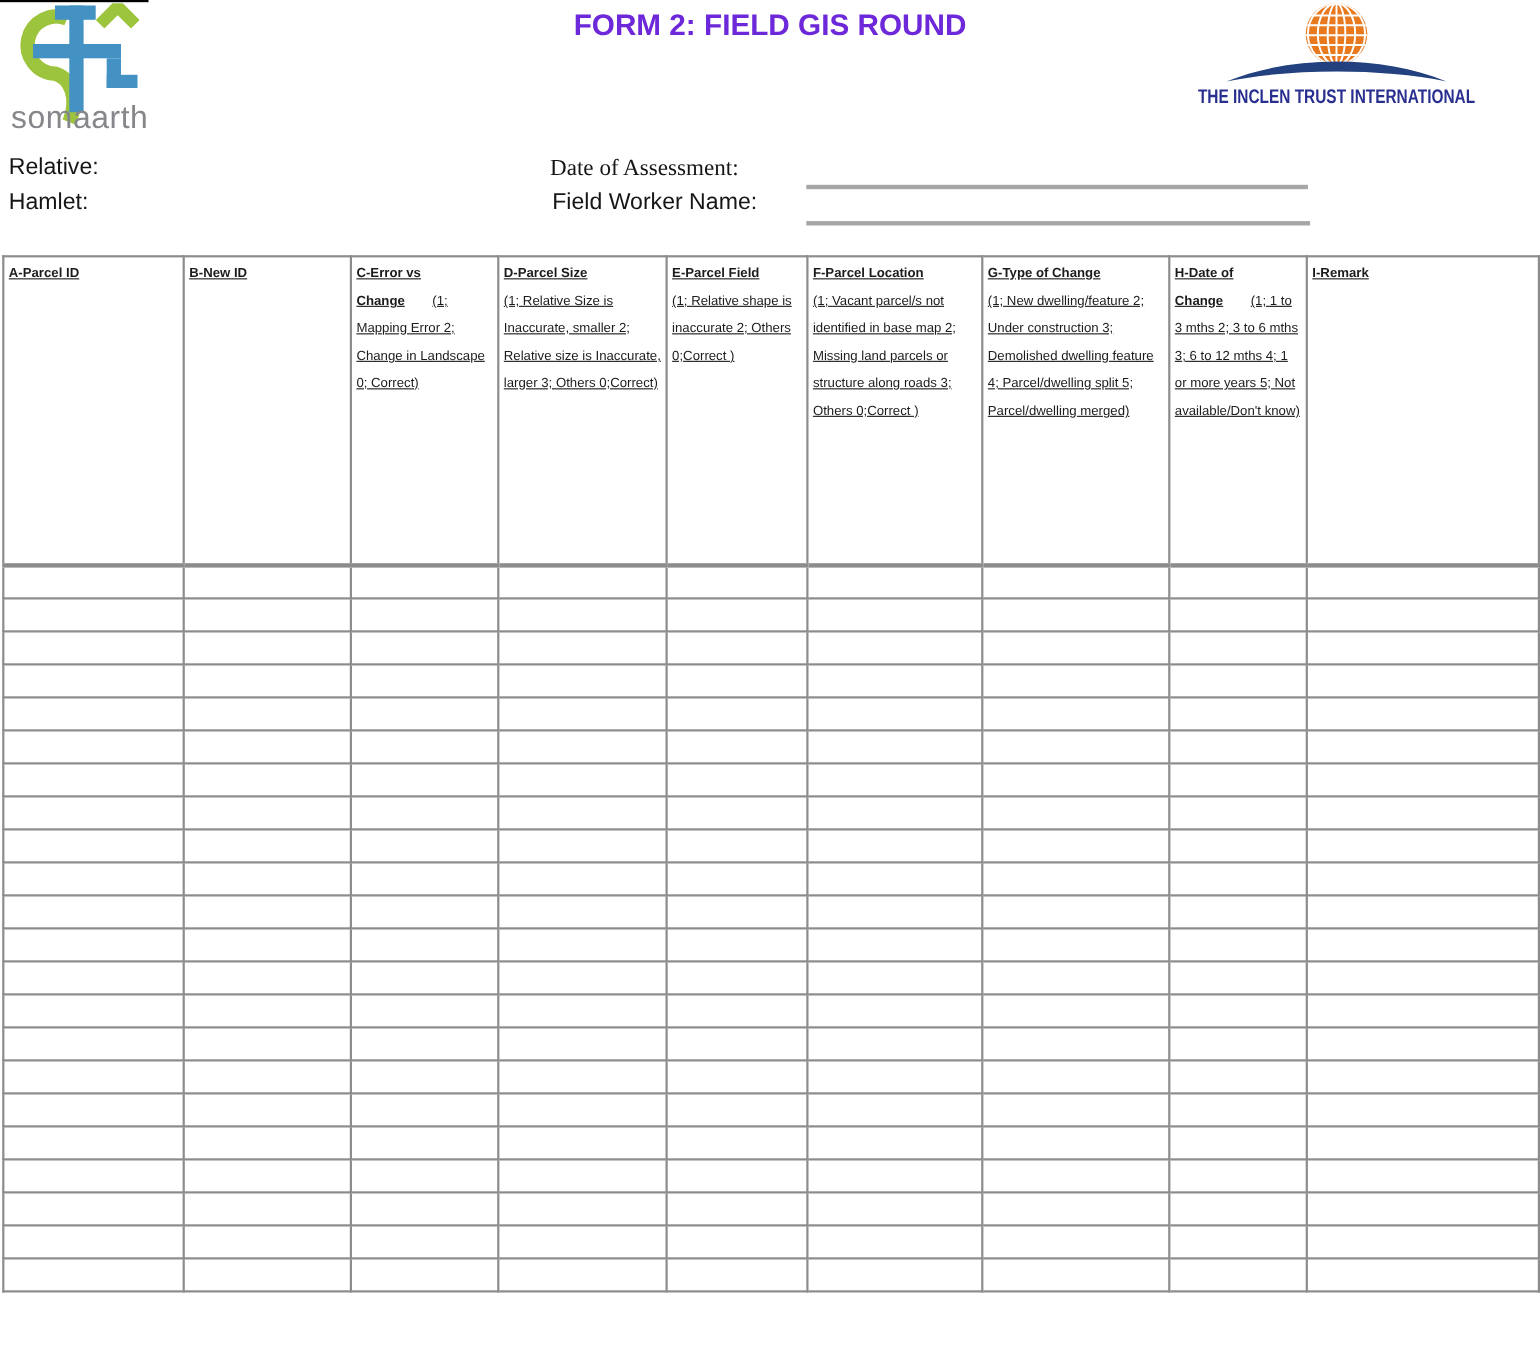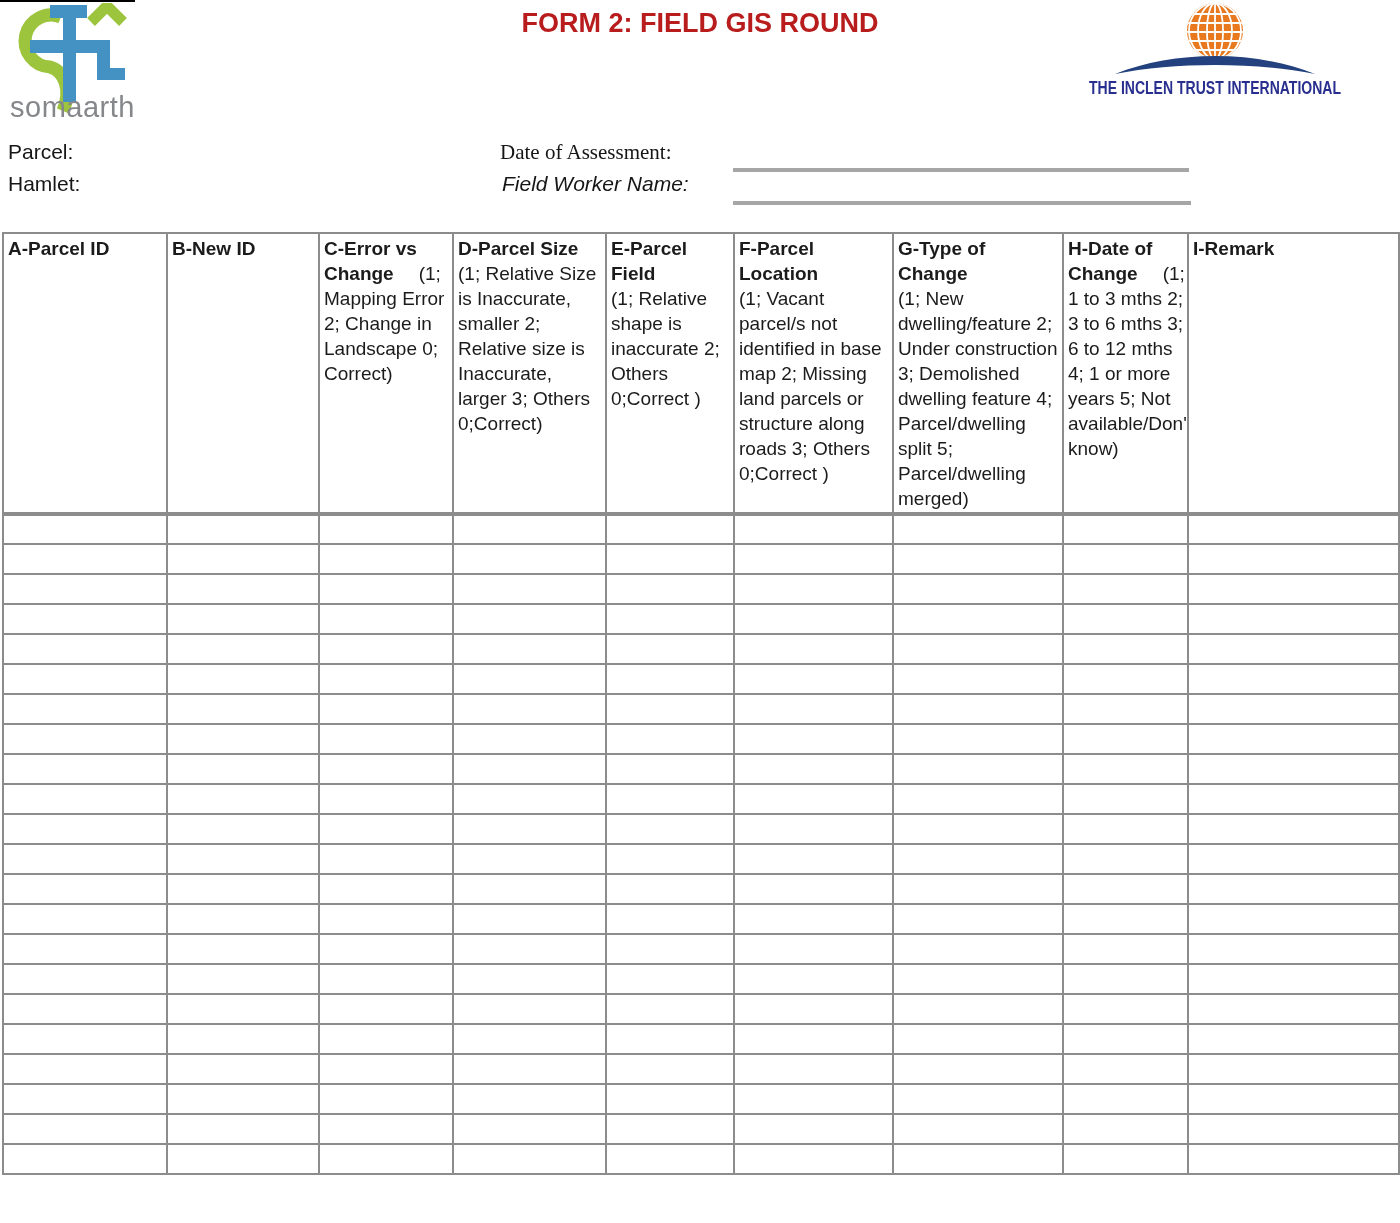--- a/index.html
+++ b/index.html
@@ -14,41 +14,41 @@
 
   .corner-mark{position:absolute;left:0;top:0;width:135px;height:2px;background:#000;}
 
   .somaarth-logo{position:absolute;left:8px;top:3px;width:130px;height:125px;}
   .somaarth-text{position:absolute;left:2px;top:88px;font-size:29px;font-weight:400;
     color:var(--somaarth-gray);letter-spacing:.5px;}
   .sg{stroke:var(--somaarth-green);fill:none;}
   .sb{fill:var(--somaarth-blue);}
 
   .title-block{position:absolute;left:0;top:4px;width:1400px;text-align:center;
-    font-weight:bold;font-size:27px;line-height:38px;color:#b91c1c;}
+    font-weight:bold;font-size:27px;line-height:38px;color:#6d28d9;}
 
   .inclen-logo{position:absolute;left:1084px;top:2px;width:262px;height:100px;}
   .inclen-text{font-family:"Liberation Sans",sans-serif;font-size:18px;font-weight:600;
     fill:var(--inclen-text-blue);}
 
   .field-label{position:absolute;font-size:21px;color:#161616;}
   .village-label{left:8px;top:140px;}
   .hamlet-label{left:8px;top:172px;text-align:right;}
   .date-label{left:500px;top:140px;font-family:Liberation Serif, serif;}
-  .worker-label{left:502px;top:172px;font-style:italic;}
+  .worker-label{left:502px;top:172px;}
   .fill-line{position:absolute;height:4px;background:var(--line-gray);}
   .fill-line-1{left:733px;top:168px;width:456px;}
   .fill-line-2{left:733px;top:201px;width:458px;}
 
   table.parcel-table{position:absolute;left:2px;top:232px;width:1396px;
     border-collapse:collapse;table-layout:fixed;}
   .parcel-table th,.parcel-table td{border:2px solid var(--border-gray);padding:0;}
   .parcel-table thead th{height:281px;vertical-align:top;text-align:left;
-    padding:2px 3px 0 4px;font-size:19px;line-height:25px;font-weight:normal;
-    border-bottom-width:4px;color:var(--ink);overflow:hidden;}
+    padding:2px 3px 0 4px;font-size:12px;line-height:25px;font-weight:normal;
+    border-bottom-width:4px;color:var(--ink);overflow:hidden;text-decoration:underline;}
   .hdr-label{font-weight:bold;}
   .hdr-desc{font-weight:normal;}
   th[data-key="D"] .hdr-desc,th[data-key="E"] .hdr-desc,
   th[data-key="F"] .hdr-desc,th[data-key="G"] .hdr-desc{display:block;}
   th[data-key="C"] .hdr-desc,th[data-key="H"] .hdr-desc{margin-left:25px;}
   .parcel-table tbody td{height:30px;background:#fff;}
 </style>
 </head>
 <body>
 
@@ -92,21 +92,21 @@
           <ellipse cx="131" cy="29" rx="8" ry="28"></ellipse>
           <ellipse cx="131" cy="29" rx="17" ry="28"></ellipse>
           <ellipse cx="131" cy="29" rx="26" ry="28"></ellipse>
         </g>
       </g>
       <path d="M 31 72 C 90 48 172 48 231 72 C 172 60 90 60 31 72 Z" fill="var(--inclen-navy)"></path>
       <text class="inclen-text" x="131" y="92" text-anchor="middle" textLength="252" lengthAdjust="spacingAndGlyphs">THE INCLEN TRUST INTERNATIONAL</text>
     </svg>
   </div>
 
-  <div class="field-label village-label">Parcel:</div>
+  <div class="field-label village-label">Relative:</div>
   <div class="field-label hamlet-label">Hamlet:</div>
   <div class="field-label date-label">Date of Assessment:</div>
   <div class="field-label worker-label">Field Worker Name:</div>
   <div class="fill-line fill-line-1"></div>
   <div class="fill-line fill-line-2"></div>
 
   <table class="parcel-table">
     <colgroup>
         <col style="width: 164px;">
         <col style="width: 152px;">

